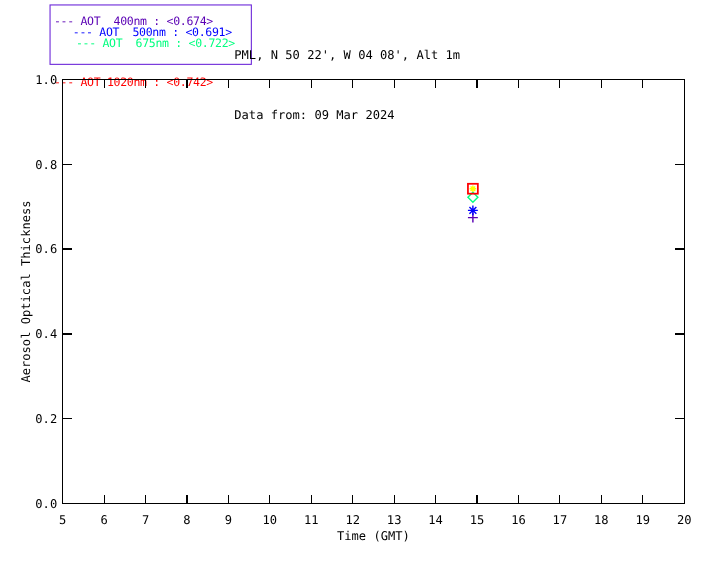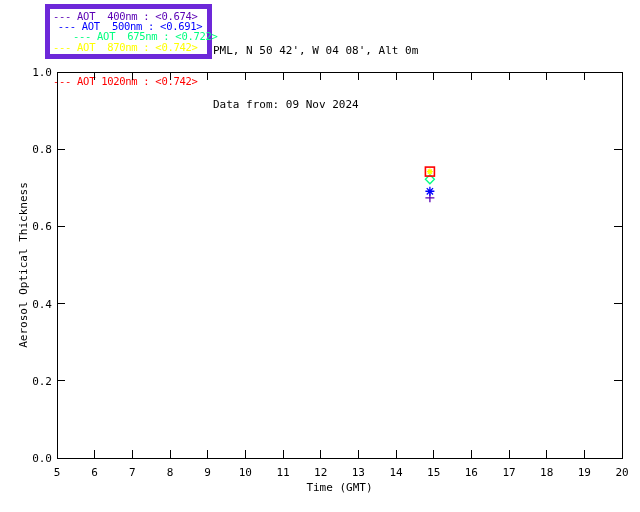--- a/index.html
+++ b/index.html
@@ -1,38 +1,37 @@
 <!DOCTYPE html>
 <html><head>
 <meta charset="utf-8">
 <style>
   html,body{margin:0;padding:0;background:#ffffff;}
   .page{position:relative;width:640px;height:512px;background:#ffffff;overflow:hidden;
         font-family:"DejaVu Sans Mono","Liberation Mono",monospace;color:#000;}
-  .legend-box{position:absolute;left:45px;top:4px;width:167px;height:55px;
-              border:5px solid #6d28d9;box-sizing:border-box;padding:2px 0 0 3px;}
+  .legend-box{position:absolute;left:45px;top:4px;width:184px;height:55px;
+              border:1px solid #6d28d9;box-sizing:border-box;padding:10px 0 0 3px;}
   .legend-row{white-space:pre;font-size:10.5px;line-height:10.2px;letter-spacing:-0.3px;}
   .hdr{position:absolute;left:213px;top:6px;font-size:11px;line-height:18px;white-space:pre;}
   svg{position:absolute;left:0;top:0;}
   text{font-family:"DejaVu Sans Mono","Liberation Mono",monospace;fill:#000;}
 </style>
 </head>
 <body>
 
 <div class="page">
   <div class="legend-box">
       <div class="legend-row" style="color: rgb(90, 0, 180);"><span>--- </span><span>AOT  400nm : &lt;0.674&gt;</span></div>
       <div class="legend-row" style="color: rgb(0, 0, 255); text-align: center;"><span>--- </span><span>AOT  500nm : &lt;0.691&gt;</span></div>
       <div class="legend-row" style="color: rgb(0, 255, 127); margin-left: 20px;"><span>--- </span><span>AOT  675nm : &lt;0.722&gt;</span></div>
-      <div class="legend-row" style="color: rgb(255, 255, 0);"><span>--- </span><span>AOT  870nm : &lt;0.742&gt;</span></div>
       <div class="legend-row" style="color: rgb(255, 0, 0); margin-top: 24px;"><span>--- </span><span>AOT 1020nm : &lt;0.742&gt;</span></div>
     </div>
   <div class="hdr">
-    <div>PML, N 50 42', W 04 08', Alt 0m</div>
-    <div>Data from: 09 Nov 2024</div>
+    <div>PML, N 50 22', W 04 08', Alt 1m</div>
+    <div>Data from: 09 Mar 2024</div>
   </div>
   <svg id="chart" width="640" height="512" viewBox="0 0 640 512">
       <rect x="57" y="72" width="565" height="386" fill="none" stroke="#000" stroke-width="1" shape-rendering="crispEdges"></rect>
       <line x1="57" y1="458" x2="57" y2="450" stroke="#000" stroke-width="1" shape-rendering="crispEdges"></line>
       <line x1="57" y1="72" x2="57" y2="80" stroke="#000" stroke-width="1" shape-rendering="crispEdges"></line>
       <text x="57" y="476" font-size="11px" text-anchor="middle">5</text>
       <line x1="94.66666666666666" y1="458" x2="94.66666666666666" y2="450" stroke="#000" stroke-width="1" shape-rendering="crispEdges"></line>
       <line x1="94.66666666666666" y1="72" x2="94.66666666666666" y2="80" stroke="#000" stroke-width="1" shape-rendering="crispEdges"></line>
       <text x="94.66666666666666" y="476" font-size="11px" text-anchor="middle">6</text>
       <line x1="132.33333333333331" y1="458" x2="132.33333333333331" y2="450" stroke="#000" stroke-width="1" shape-rendering="crispEdges"></line>

